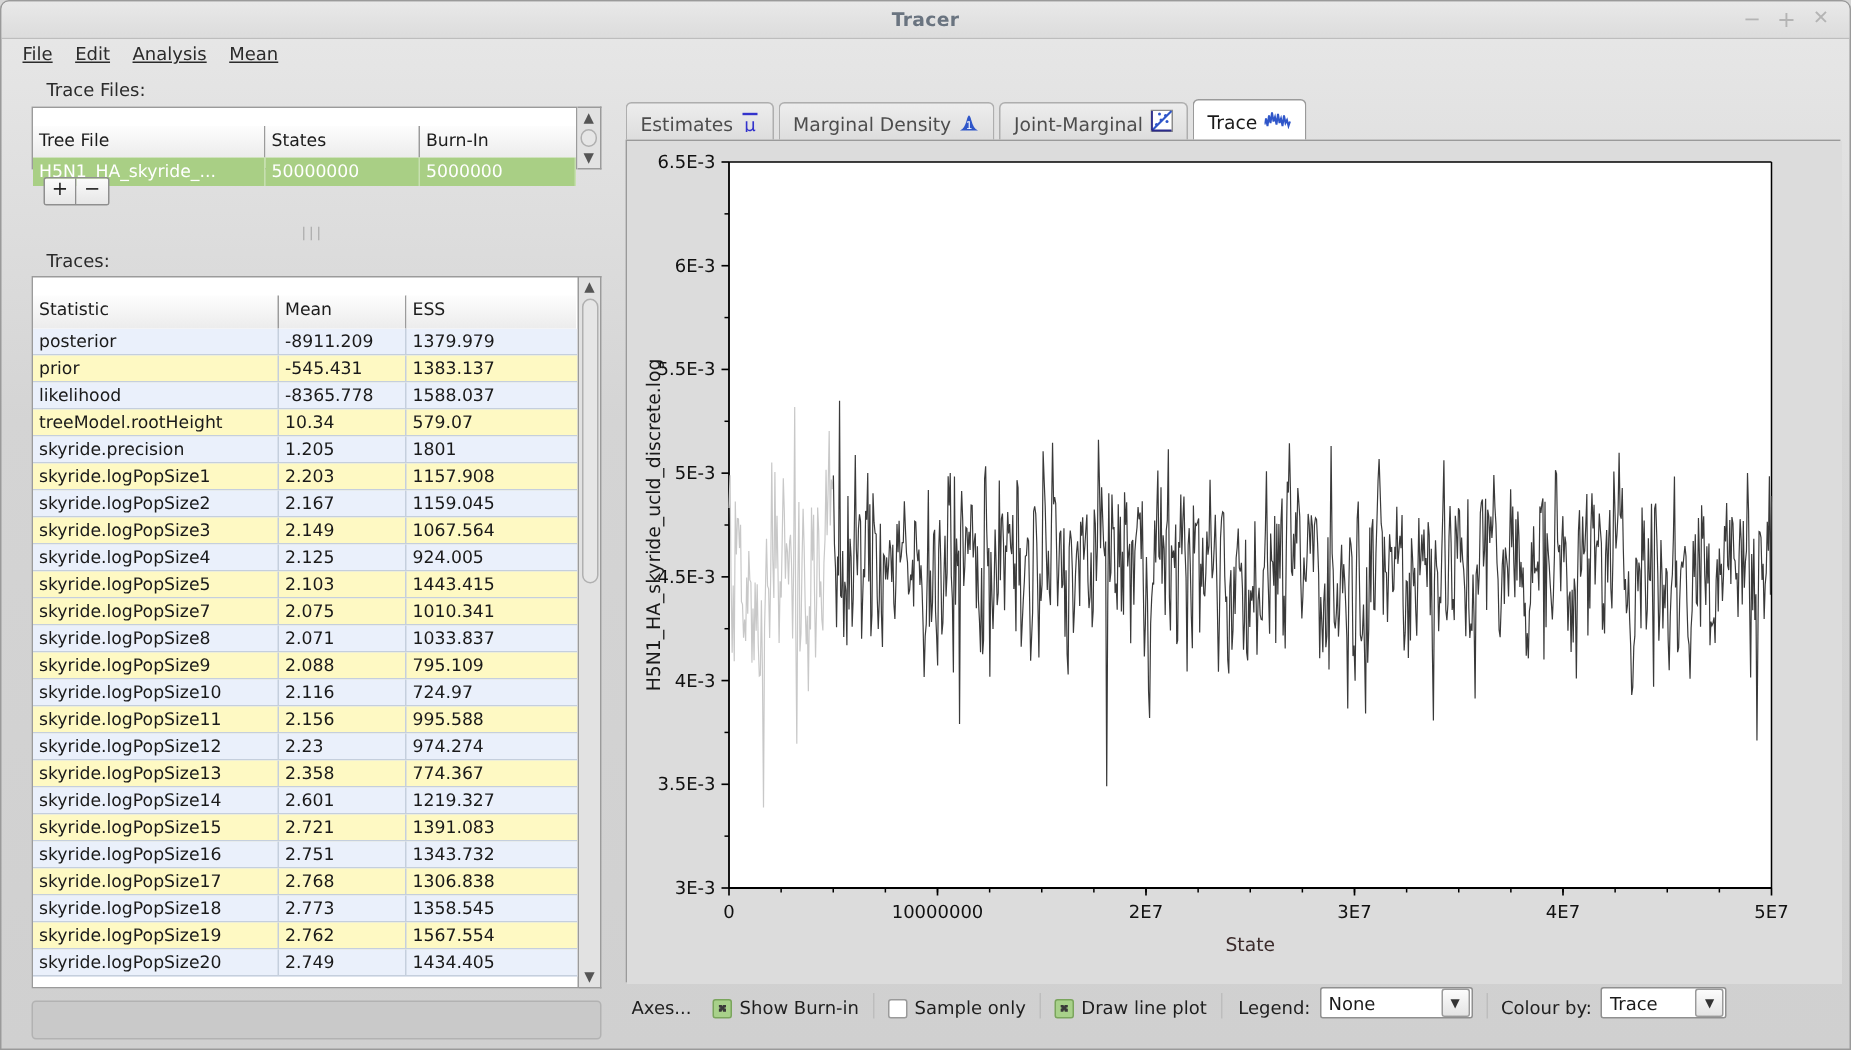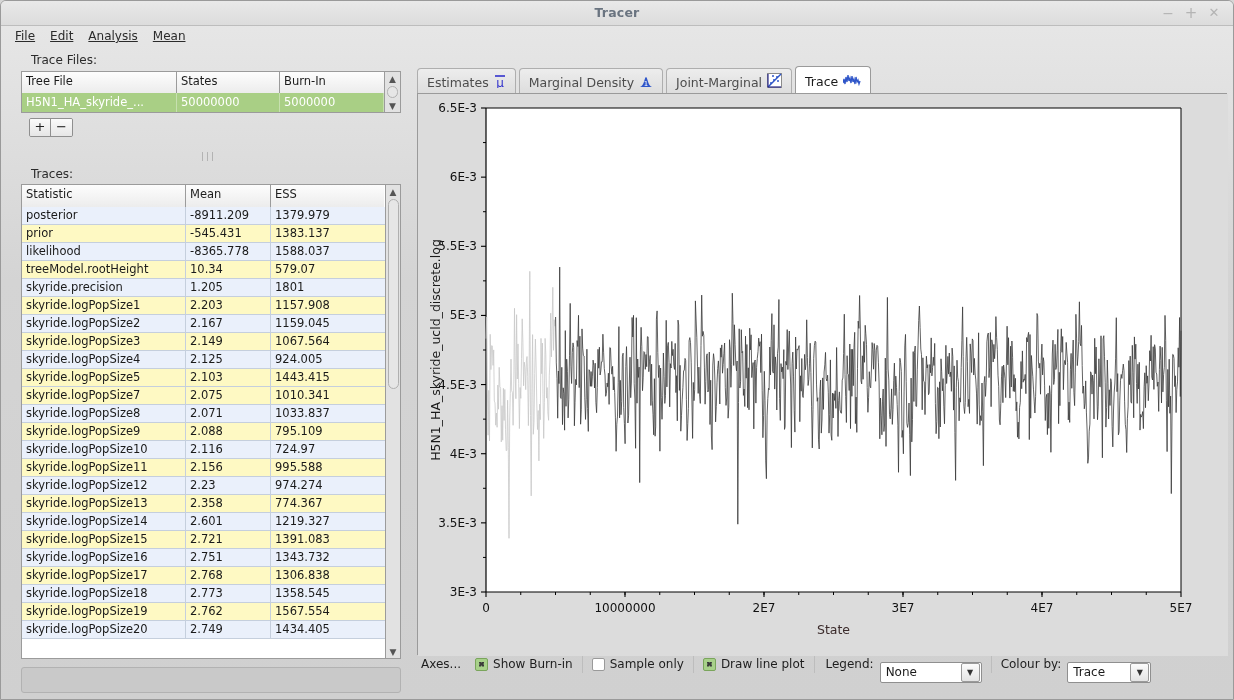--- a/index.html
+++ b/index.html
@@ -52,21 +52,21 @@
   }
   .section-label {
     font-size: 12px; color: #2b2b2b; margin-left: 10px;
   }
   
   #tracefiles-wrap {
     position: absolute; left: 14px; top: 20px; width: 380px; height: 42px;
     display: flex;
   }
   .tbl { border: 1px solid #9b9b9b; background:#fff; }
-  .hdr-row { display: flex; height: 21px; }
+  .hdr-row { display: flex; height: 21px; margin-top: 12px; }
   .hdr-cell {
     background: linear-gradient(#fdfdfd, #ececec);
     border-right: 1px solid #9b9b9b;
     font-size: 11.5px; color: #1c1c1c;
     padding: 2px 0 0 4px;
     overflow: hidden; white-space: nowrap;
     cursor: default;
   }
   .hdr-cell:last-child { border-right: none; }
   .data-row { display: flex; height: 19px; }
@@ -166,21 +166,21 @@
   
   #chartbox {
     position: absolute; left: 0; top: 36px; width: 810px; height: 562px;
     background: #ffffff; border: 1px solid #9a9a9a;
   }
   #plotsvg { position: absolute; left:0; top:0; }
 
   
   #controls {
     position: absolute; left: 4px; top: 592px; width: 806px; height: 30px;
-    display: flex; align-items: center; gap: 0px;
+    display: flex; align-items: flex-end; gap: 0px;
     font-size: 12px; color: #1e1e1e;
   }
   .ctl { display: flex; align-items: center; cursor: default; }
   #axes-btn { margin-right: 14px; color:#1e1e1e; }
   .chk {
     width: 13px; height: 13px; margin-right: 5px;
     border-radius: 2px;
     display: inline-block; position: relative;
   }
   .chk.on { background: #a8d18a; border: 1px solid #7aa55c; }

